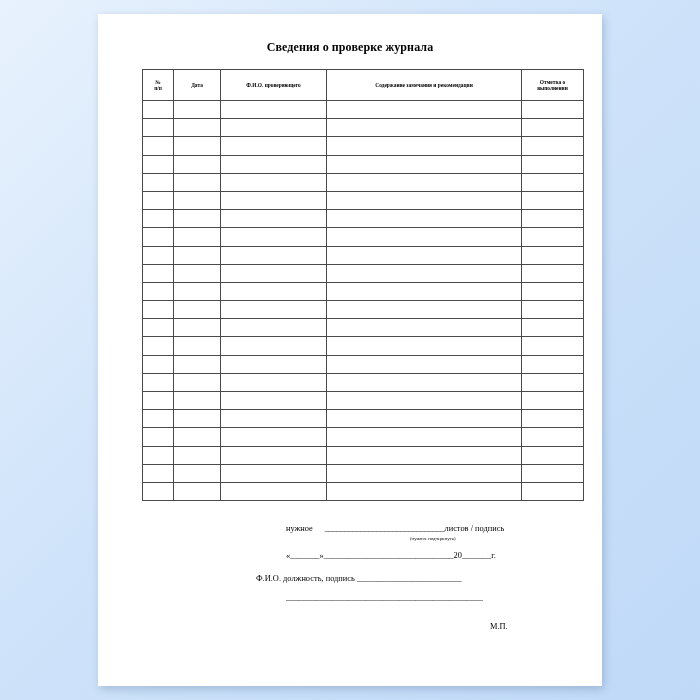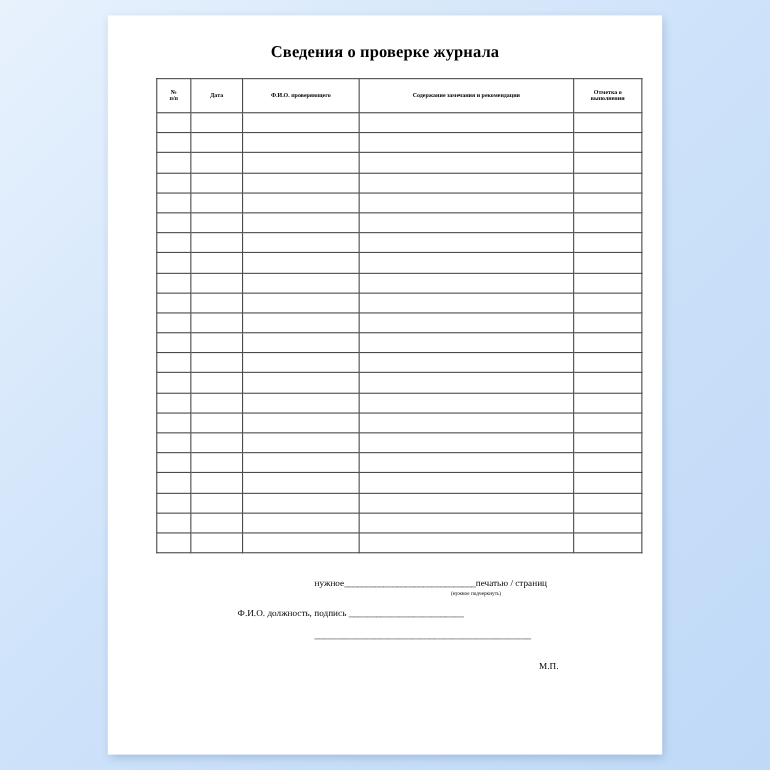--- a/index.html
+++ b/index.html
@@ -31,21 +31,21 @@
     overflow: hidden;
   }
   #page-inner {
     position: absolute;
     left: 44px;
     top: 26px;
     width: 416px;
   }
   .doc-title {
     text-align: center;
-    font-size: 15px;
+    font-size: 12px;
     font-weight: bold;
     letter-spacing: 0.1px;
     margin: 0 0 14px 0;
     color: #000;
   }
   table.reg {
     border-collapse: collapse;
     width: 416px;
     table-layout: fixed;
   }
@@ -93,35 +93,35 @@
     margin-top: -1px;
     margin-bottom: 8px;
     white-space: nowrap;
   }
   .footer .line3 {
     margin-left: 144px;
     margin-bottom: 10px;
     white-space: nowrap;
   }
   .footer .line4 {
-    margin-left: 74px;
+    margin-left: 114px;
     margin-bottom: 7px;
     white-space: nowrap;
   }
   .footer .line5 {
     margin-left: 144px;
     margin-bottom: 0;
     white-space: nowrap;
   }
   .footer .mp {
     margin-left: 348px;
     white-space: nowrap;
     margin-top: 16px;
   }
-  .u { letter-spacing: -0.2px; }
+  .u { letter-spacing: -0.2px; padding-left: 12px; }
 </style>
 </head>
 <body>
 
 <div id="scene">
   <div id="page">
     <div id="page-inner">
 
       <div class="doc-title">Сведения о проверке журнала</div>
 
@@ -294,23 +294,24 @@
               <td class="c2"></td>
               <td class="c3"></td>
               <td class="c4"></td>
               <td class="c5"></td>
             </tr>
           </tbody>
       </table>
 
       <div class="footer">
         <div class="line2">
-          <span>нужное</span><span class="u">______________________________</span><span>печатью / страниц</span>
+          <span>нужное</span><span class="u">______________________________</span><span>листов / подпись</span>
         </div>
         <div class="sub">(нужное подчеркнуть)</div>
+        <div class="line3">«_______»_______________________________20_______г.</div>
         <div class="line4">Ф.И.О. должность, подпись _________________________</div>
         <div class="line5">_______________________________________________</div>
         <div class="mp">М.П.</div>
       </div>
 
     </div>
   </div>
 </div>
 
 </body></html>

